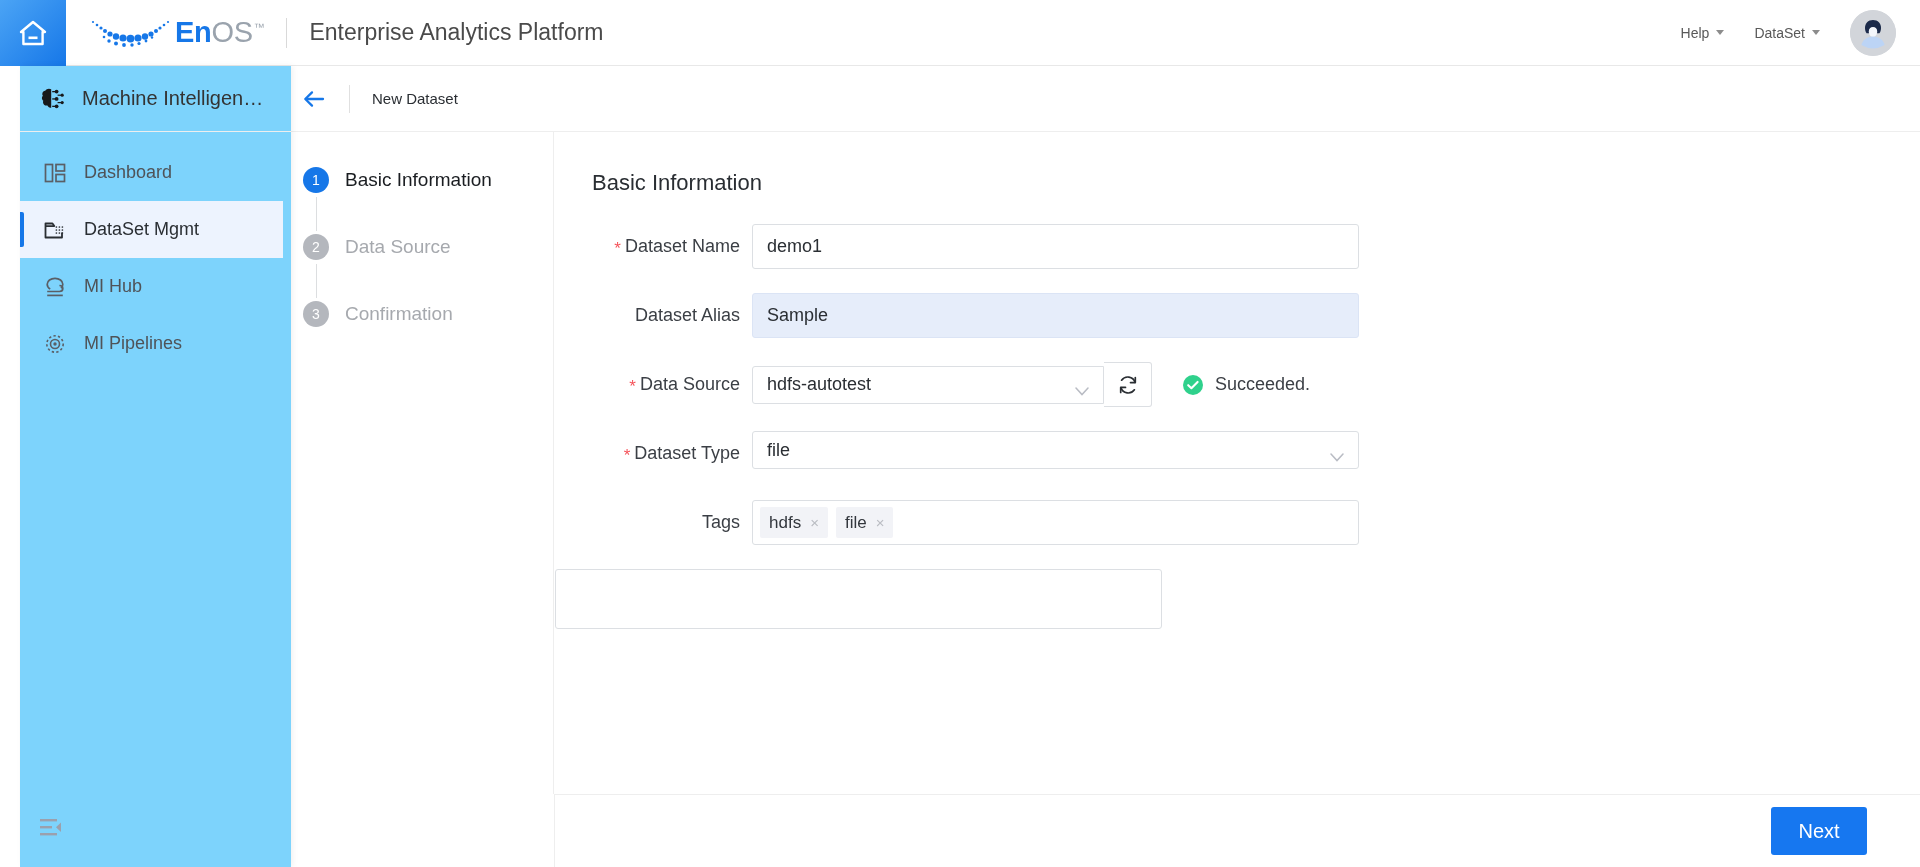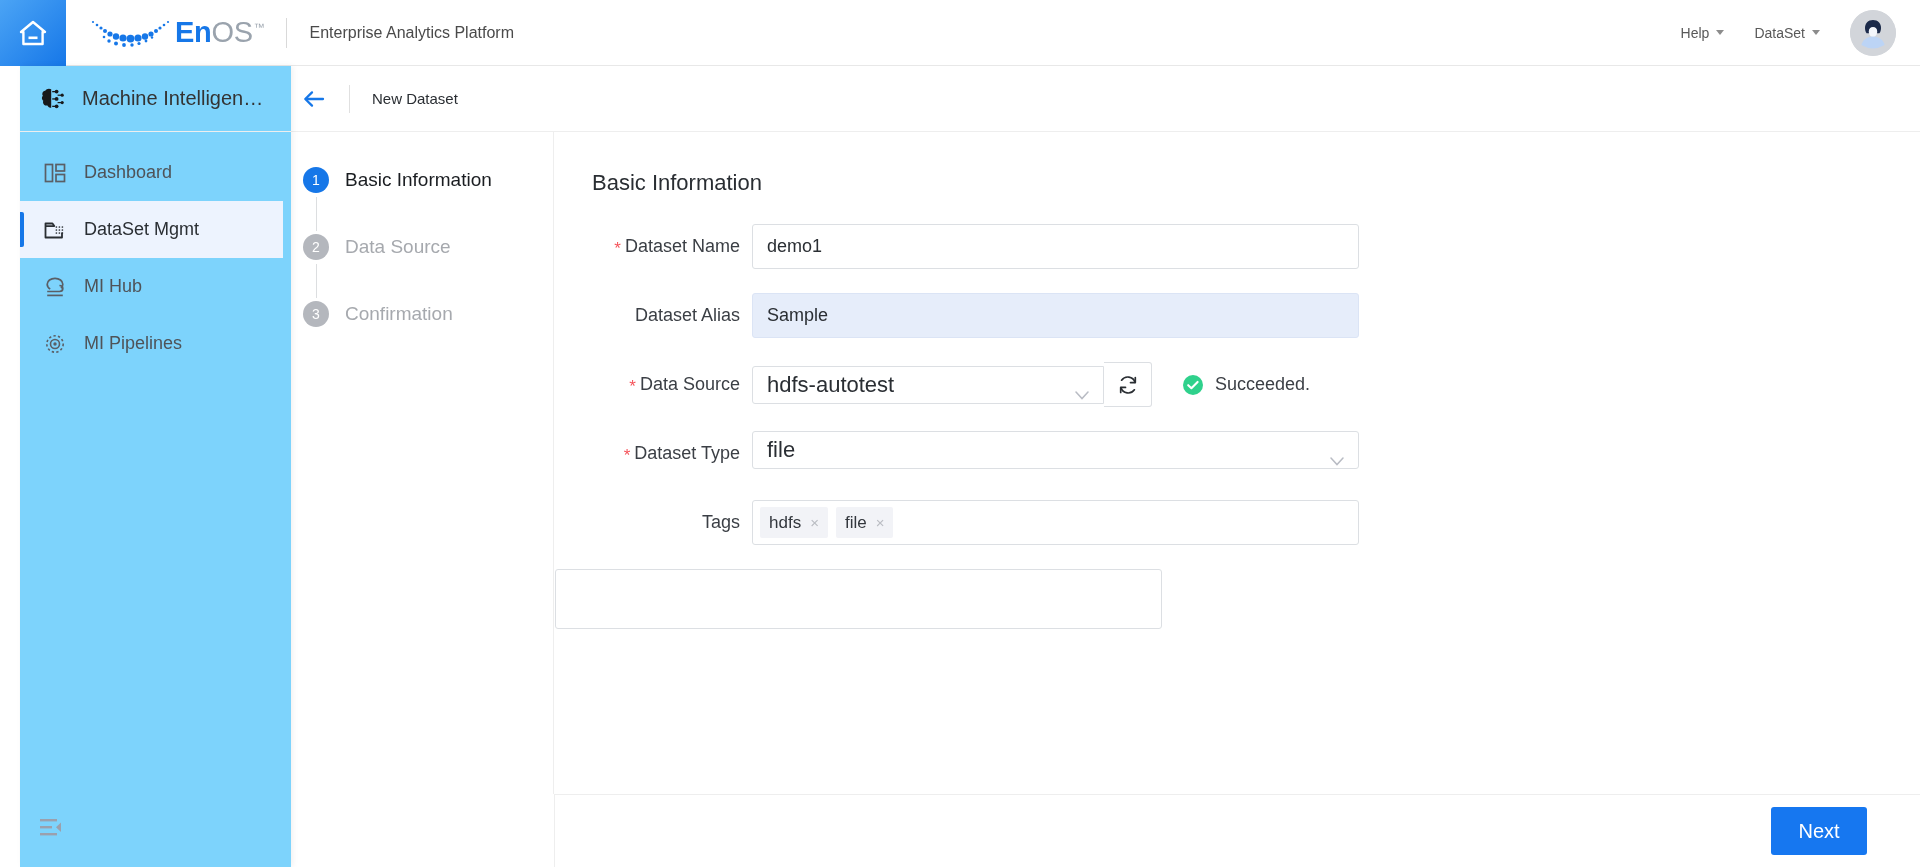--- a/index.html
+++ b/index.html
@@ -37,21 +37,21 @@
     font-family: "Liberation Sans", sans-serif;
   }
   .enos-word .en { color: #1677e8; font-weight: 700; }
   .enos-word .os { color: #9aa3ad; font-weight: 400; }
   .enos-tm { font-size: 11px; color: #9aa3ad; vertical-align: super; margin-left: 1px;}
 
   .brand-divider {
     width: 1px; height: 30px; background: #d9d9d9; margin: 0 22px;
   }
   .platform-title {
-    font-size: 16px; color: #4a4a4a; font-weight: 400;
+    font-size: 23px; color: #4a4a4a; font-weight: 400;
     white-space: nowrap;
   }
 
   .topbar-right {
     margin-left: auto; display: flex; align-items: center;
     padding-right: 24px; gap: 30px;
   }
   .tb-menu {
     font-size: 14px; color: #595959; cursor: pointer;
     display: flex; align-items: center; gap: 7px;
@@ -176,21 +176,21 @@
     font-size: 18px; color: #2a2e33;
     padding: 0 14px; line-height: 43px;
     outline: none; font-family: "Liberation Sans", sans-serif;
   }
   .input-box.filled-blue { background: #e6edfa; border-color: #dbe4f5; }
 
   .select-box {
     width: 607px; height: 34px;
     border: 1px solid #dcdfe3; border-radius: 3px; background: #ffffff;
     display: flex; align-items: center; padding: 18px 14px;
-    font-size: 22px; color: #2a2e33; cursor: pointer;
+    font-size: 18px; color: #2a2e33; cursor: pointer;
     position: relative;
   }
   .select-box.narrow { width: 352px; border-radius: 3px 0 0 3px; }
   .select-chevron {
     margin-left: auto; width: 14px; height: 9px; flex: 0 0 14px;
   }
 
   .refresh-btn {
     width: 48px; height: 45px; border: 1px solid #dcdfe3; border-left: none;
     border-radius: 0 3px 3px 0; background: #ffffff;

